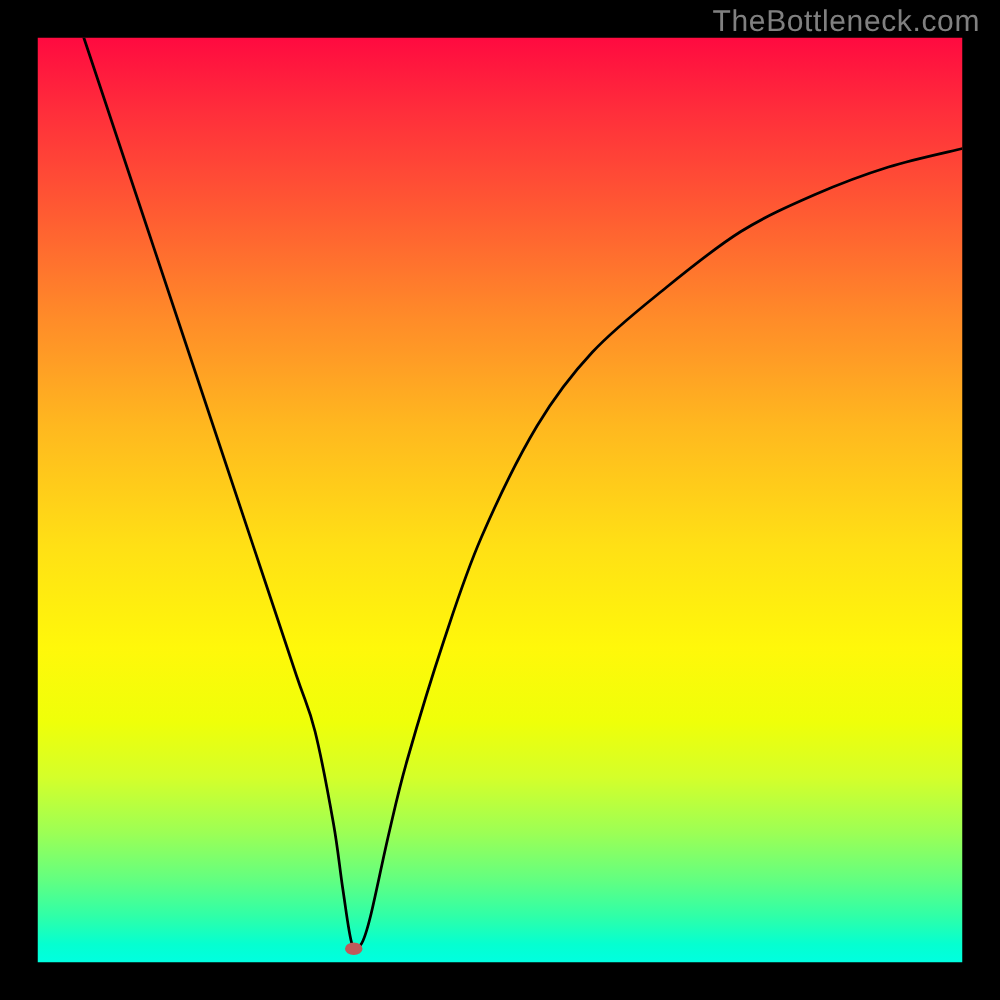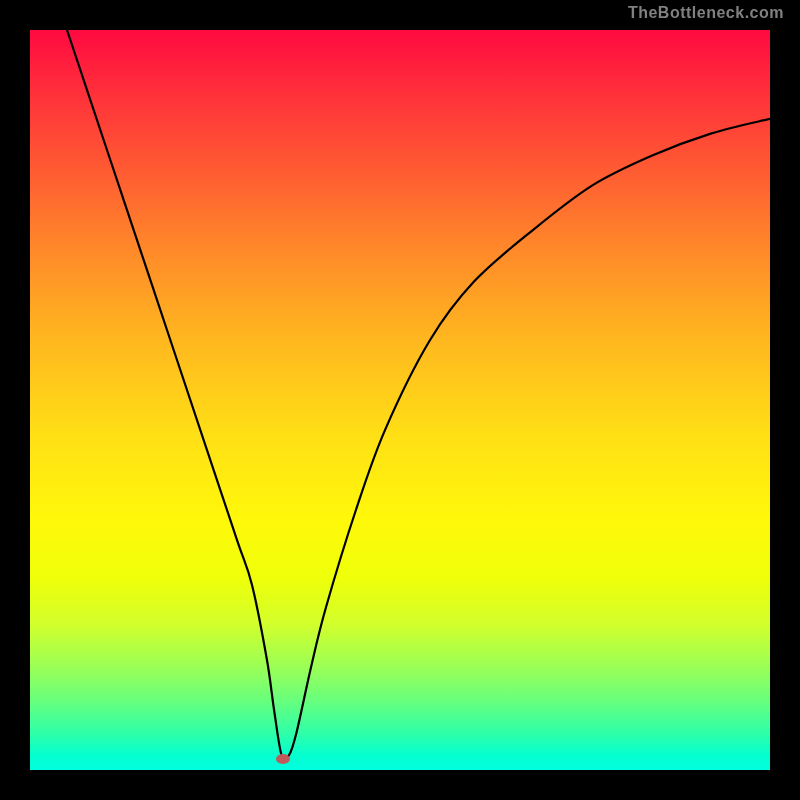--- a/index.html
+++ b/index.html
@@ -9,22 +9,22 @@
     width: 800px;
     height: 800px;
     background: #000;
   }
   .watermark {
     position: absolute;
     top: 4px;
     right: 16px;
     color: #808080;
     font-family: Arial, Helvetica, sans-serif;
-    font-size: 16px;
-    font-weight: bold;
+    font-size: 24px;
+    font-weight: normal;
     letter-spacing: 0.5px;
     z-index: 50;
   }
   .plot-area {
     position: absolute;
     left: 30px;
     top: 30px;
     width: 740px;
     height: 740px;
     overflow: hidden;

